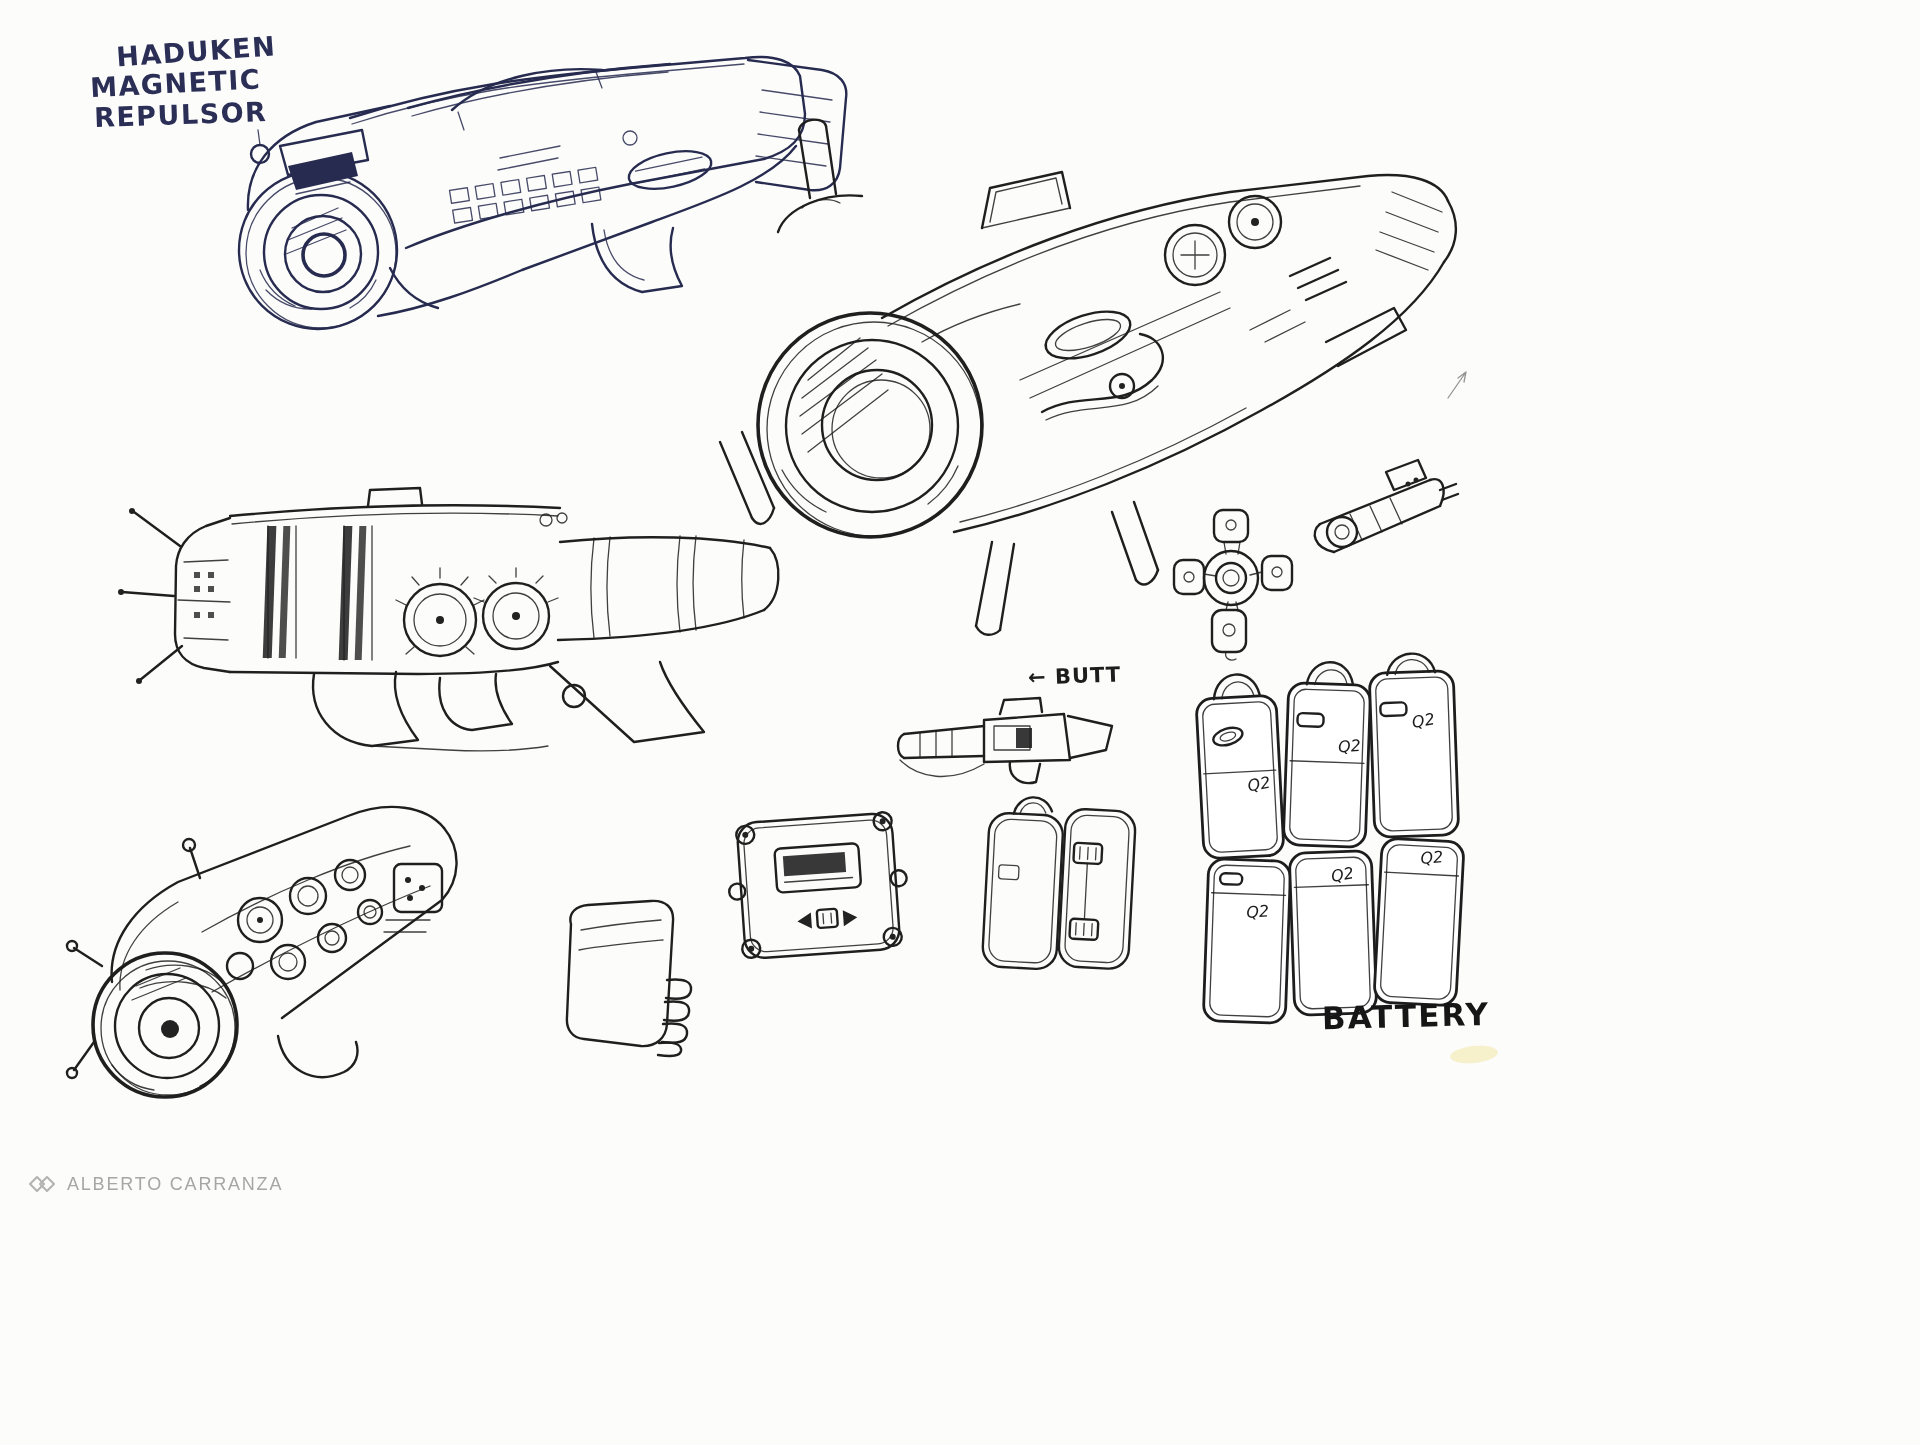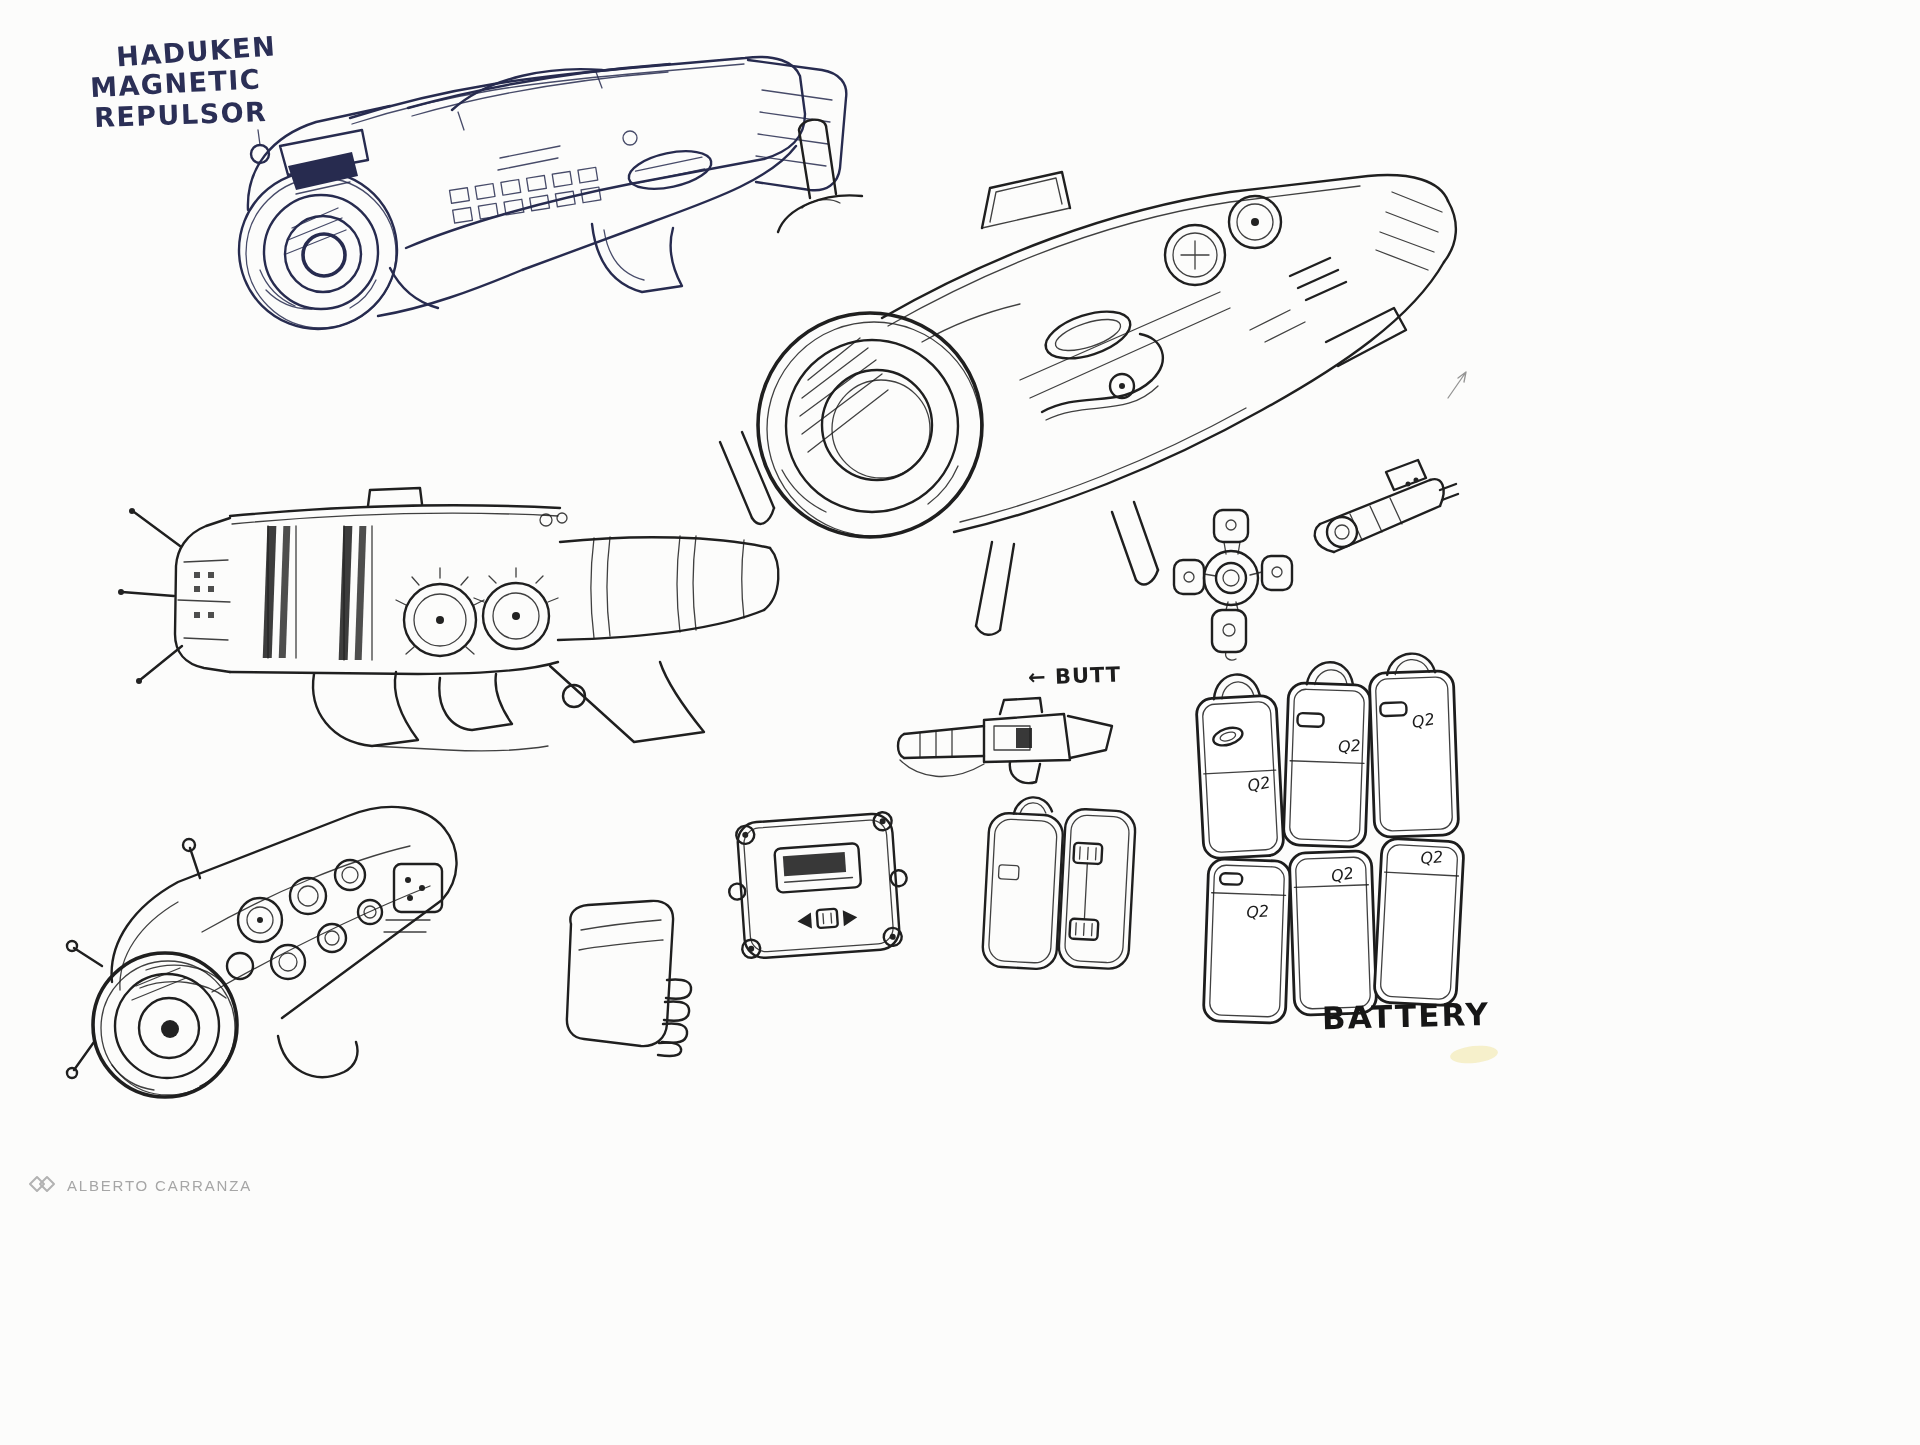--- a/index.html
+++ b/index.html
@@ -27,22 +27,22 @@
   .hb.l1 { transform:rotate(-4deg); margin-left:26px; }
   .hb.l2 { transform:rotate(-3deg); margin-left:0px; }
   .hb.l3 { transform:rotate(-2deg); margin-left:4px; }
   .hand { position:absolute; color:#1d1d1d; font-weight:600; }
   .butt-label { left:1028px; top:664px; font-size:21px; transform:rotate(-2deg); letter-spacing:1px; }
   .battery-label { left:1322px; top:998px; font-size:31px; transform:rotate(-1.5deg); letter-spacing:2px; color:#161616; }
 
   .smudge { position:absolute; left:1450px; top:1046px; width:48px; height:17px;
             background:#efe39b; opacity:.5; border-radius:50%; transform:rotate(-6deg); }
 
-  .watermark { position:absolute; left:28px; top:1174px; display:flex; align-items:flex-end; gap:9px;
-               color:#a6a6a6; font-size:15px; letter-spacing:1.8px;
+  .watermark { position:absolute; left:28px; top:1174px; display:flex; align-items:flex-start; gap:9px;
+               color:#a6a6a6; font-size:18px; letter-spacing:1.8px;
                font-family:"Liberation Sans", sans-serif; }
 </style>
 </head>
 <body>
 
 <div class="canvas">
 
   <div class="title-block">
     <div class="hb l1">HADUKEN</div>
     <div class="hb l2">MAGNETIC</div>

